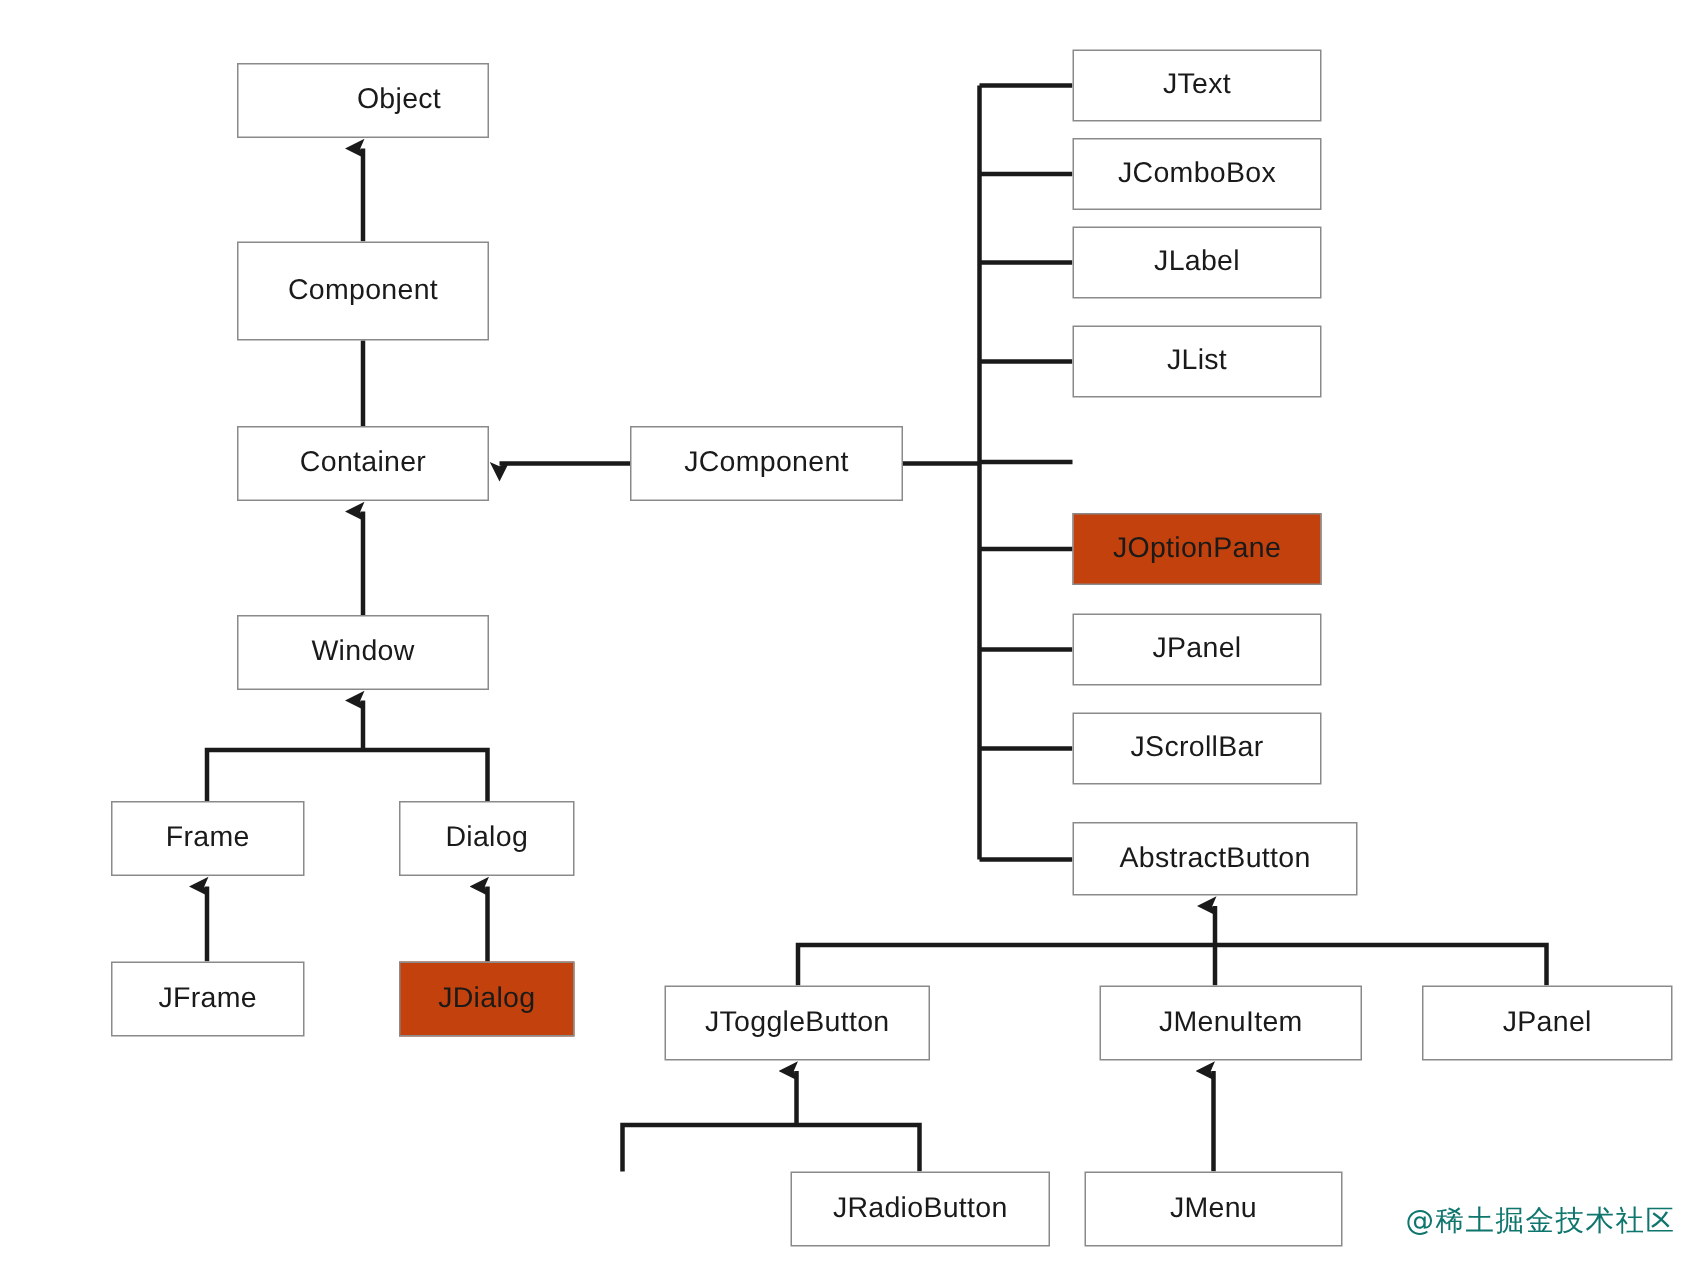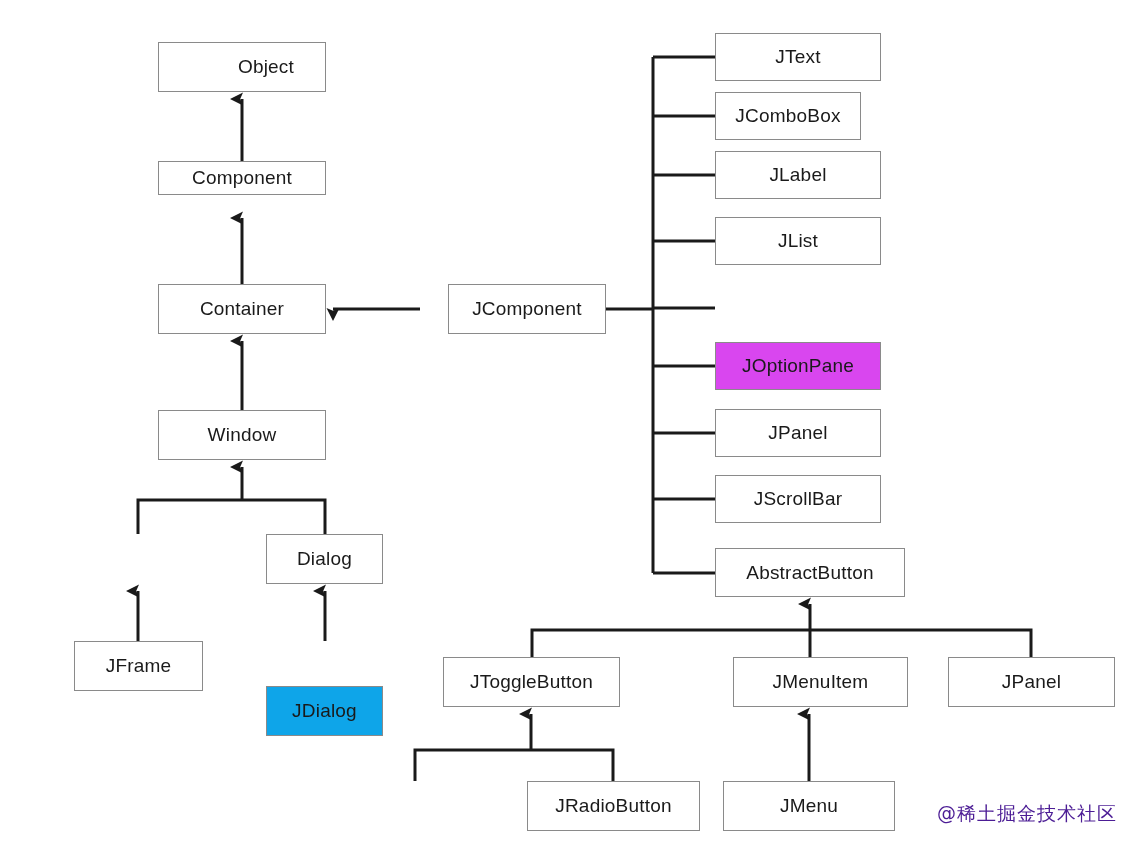--- a/index.html
+++ b/index.html
@@ -40,21 +40,21 @@
     z-index: 3;
   }
   .node-label {
     pointer-events: none;
   }
   #watermark {
     position: absolute;
     right: 18px;
     bottom: 14px;
     font-size: 19px;
-    color: #4c1d95;
+    color: #0f766e;
     letter-spacing: 1px;
     white-space: nowrap;
     z-index: 4;
     font-family: "DejaVu Sans", sans-serif;
   }
 </style>
 </head>
 <body>
 
 <div id="diagram-root">
@@ -106,54 +106,57 @@
       <path d="M415,781 L415,750 L613,750 L613,781"></path>
       <line x1="531" y1="750" x2="531" y2="714" marker-end="url(#arrowUp)"></line>
 
       <line x1="809" y1="781" x2="809" y2="714" marker-end="url(#arrowUp)"></line>
     </g>
   </svg>
 
   <div class="node" style="left: 158px; top: 42px; width: 168px; height: 50px; border-color: rgb(138, 138, 138); background: rgb(255, 255, 255); padding-left: 48px;">
     <span class="node-label">Object</span>
   </div>
-  <div class="node" style="left: 158px; top: 161px; width: 168px; height: 34px; border-color: rgb(138, 138, 138); background: rgb(255, 255, 255);">
+  <div class="node" style="left: 158px; top: 161px; width: 168px; height: 66px; border-color: rgb(138, 138, 138); background: rgb(255, 255, 255);">
     <span class="node-label">Component</span>
   </div>
   <div class="node" style="left: 158px; top: 410px; width: 168px; height: 50px; border-color: rgb(138, 138, 138); background: rgb(255, 255, 255);">
     <span class="node-label">Window</span>
   </div>
   <div class="node" style="left: 158px; top: 284px; width: 168px; height: 50px; border-color: rgb(138, 138, 138); background: rgb(255, 255, 255);">
     <span class="node-label">Container</span>
   </div>
+  <div class="node" style="left: 74px; top: 534px; width: 129px; height: 50px; border-color: rgb(138, 138, 138); background: rgb(255, 255, 255);">
+    <span class="node-label">Frame</span>
+  </div>
   <div class="node" style="left: 266px; top: 534px; width: 117px; height: 50px; border-color: rgb(138, 138, 138); background: rgb(255, 255, 255);">
     <span class="node-label">Dialog</span>
   </div>
   <div class="node" style="left: 74px; top: 641px; width: 129px; height: 50px; border-color: rgb(138, 138, 138); background: rgb(255, 255, 255);">
     <span class="node-label">JFrame</span>
   </div>
-  <div class="node" style="left: 266px; top: 641px; width: 117px; height: 50px; border-color: rgb(138, 138, 138); background: #0ea5e9; margin-top: 45px;">
+  <div class="node" style="left: 266px; top: 641px; width: 117px; height: 50px; border-color: rgb(138, 138, 138); background: #c2410c;">
     <span class="node-label">JDialog</span>
   </div>
-  <div class="node" style="left: 420px; top: 284px; width: 158px; height: 50px; border-color: rgb(138, 138, 138); background: rgb(255, 255, 255); margin-left: 28px;">
+  <div class="node" style="left: 420px; top: 284px; width: 182px; height: 50px; border-color: rgb(138, 138, 138); background: rgb(255, 255, 255);">
     <span class="node-label">JComponent</span>
   </div>
   <div class="node" style="left: 715px; top: 33px; width: 166px; height: 48px; border-color: rgb(138, 138, 138); background: rgb(255, 255, 255); justify-content: center;">
     <span class="node-label">JText</span>
   </div>
-  <div class="node" style="left: 715px; top: 92px; width: 146px; height: 48px; border-color: rgb(138, 138, 138); background: rgb(255, 255, 255);">
+  <div class="node" style="left: 715px; top: 92px; width: 166px; height: 48px; border-color: rgb(138, 138, 138); background: rgb(255, 255, 255);">
     <span class="node-label">JComboBox</span>
   </div>
   <div class="node" style="left: 715px; top: 151px; width: 166px; height: 48px; border-color: rgb(138, 138, 138); background: rgb(255, 255, 255);">
     <span class="node-label">JLabel</span>
   </div>
   <div class="node" style="left: 715px; top: 217px; width: 166px; height: 48px; border-color: rgb(138, 138, 138); background: rgb(255, 255, 255);">
     <span class="node-label">JList</span>
   </div>
-  <div class="node" style="left: 715px; top: 342px; width: 166px; height: 48px; border-color: rgb(138, 138, 138); background: #d946ef;">
+  <div class="node" style="left: 715px; top: 342px; width: 166px; height: 48px; border-color: rgb(138, 138, 138); background: #c2410c;">
     <span class="node-label">JOptionPane</span>
   </div>
   <div class="node" style="left: 715px; top: 475px; width: 166px; height: 48px; border-color: rgb(138, 138, 138); background: rgb(255, 255, 255);">
     <span class="node-label">JScrollBar</span>
   </div>
   <div class="node" style="left: 715px; top: 409px; width: 166px; height: 48px; border-color: rgb(138, 138, 138); background: rgb(255, 255, 255);">
     <span class="node-label">JPanel</span>
   </div>
   <div class="node" style="left: 715px; top: 548px; width: 190px; height: 49px; border-color: rgb(138, 138, 138); background: rgb(255, 255, 255);">
     <span class="node-label">AbstractButton</span>

